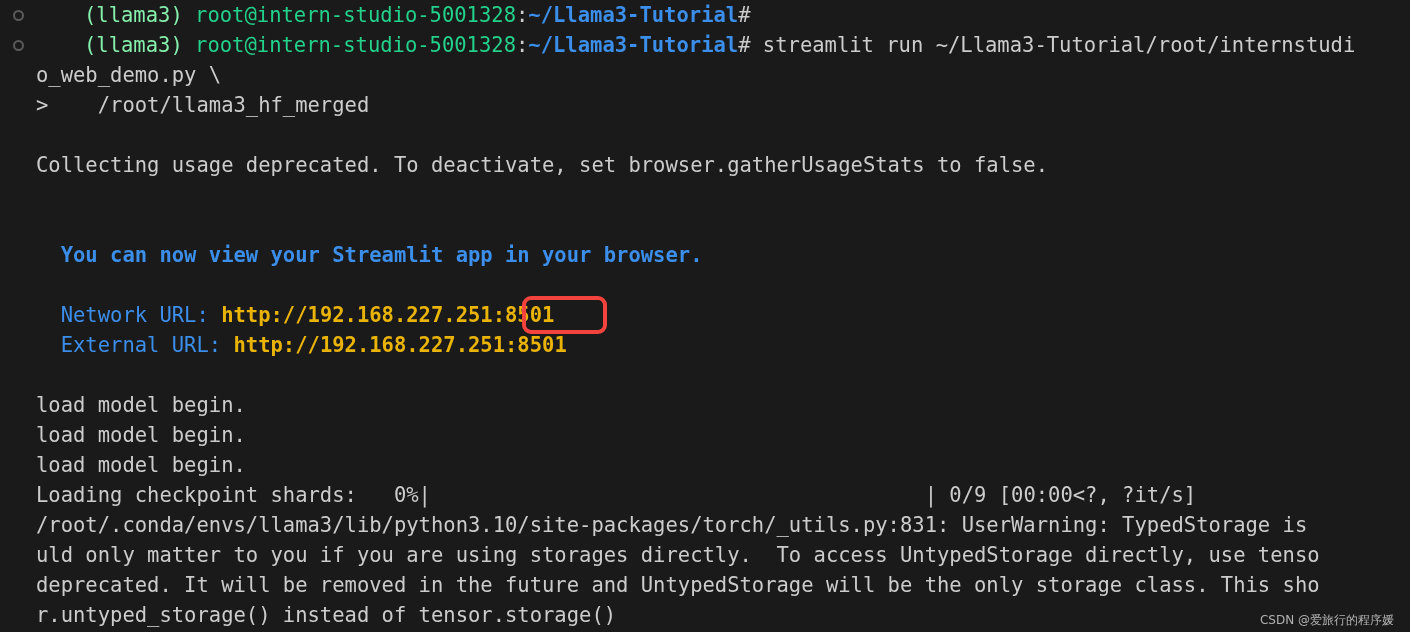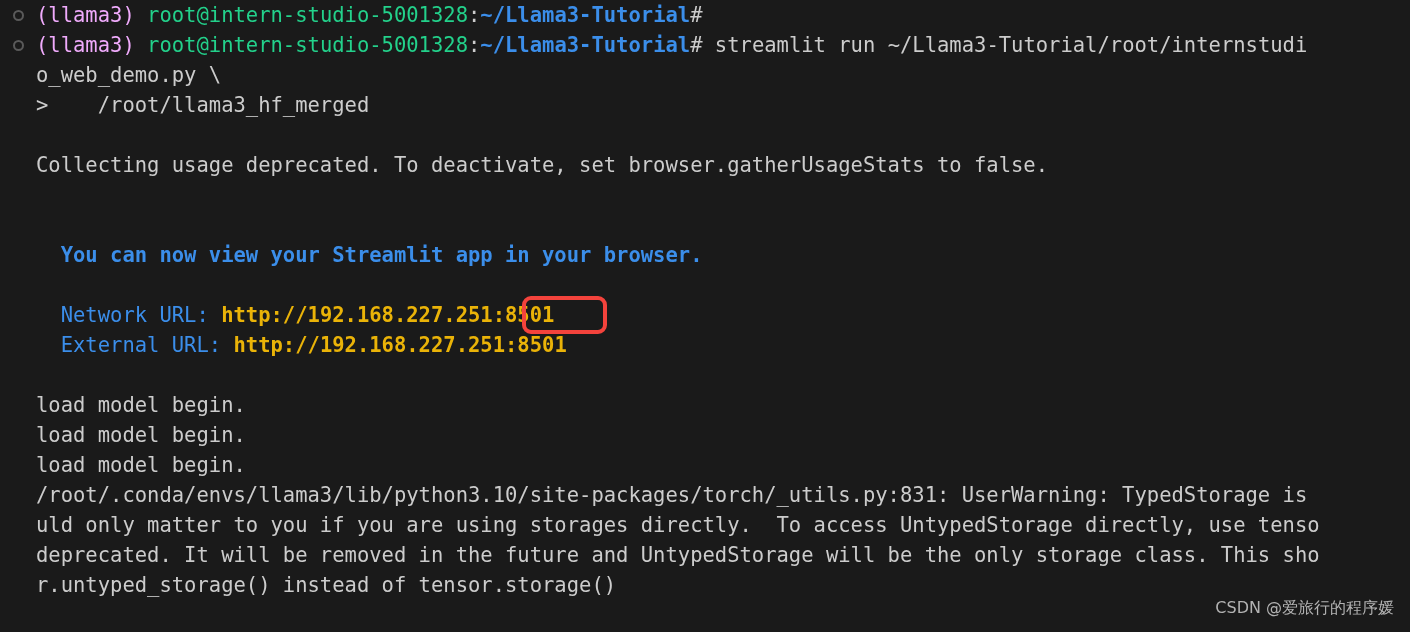--- a/index.html
+++ b/index.html
@@ -42,21 +42,21 @@
     line-height: 30px;
     padding-left: 36px;
     white-space: pre;
     font-size: 20.5px;
     letter-spacing: 0px;
     color: #cccccc;
   }
 
   
   .c-default { color: #cccccc; }
-  .c-white   { color: #f0abfc; }
+  .c-white   { color: #86efac; margin-left: 48px; }
   .c-green   { color: #23d18b; font-weight: normal; }
   .c-blue    { color: #3b8eea; font-weight: bold; }
   .c-blue-n  { color: #3b8eea; font-weight: normal; }
   .c-bold    { color: #eab308; font-weight: bold; }
 
   
   #port-highlight {
     position: absolute;
     left: 522px;
     top: 296px;
@@ -64,23 +64,23 @@
     height: 38px;
     border: 4px solid #f4433c;
     border-radius: 9px;
     background: transparent;
     pointer-events: none;
   }
 
   #watermark {
     position: absolute;
     right: 16px;
-    bottom: 13px;
+    bottom: 3px;
     font-family: "DejaVu Sans", "Liberation Sans", sans-serif;
-    font-size: 16px;
+    font-size: 12px;
     color: #bfbfbf;
     white-space: pre;
     opacity: 0.92;
   }
 </style>
 </head>
 <body style="background: rgb(26, 26, 26);">
 
 <div id="terminal" style="background: rgb(26, 26, 26);">
 
@@ -99,20 +99,21 @@
       <div class="row"><span class="c-default"> </span></div>
       <div class="row"><span class="c-default"> </span></div>
       <div class="row"><span class="c-blue">  You can now view your Streamlit app in your browser.</span></div>
       <div class="row"><span class="c-default"> </span></div>
       <div class="row"><span class="c-blue-n">  Network URL: </span><span class="c-bold">http://192.168.227.251:8501</span></div>
       <div class="row"><span class="c-blue-n">  External URL: </span><span class="c-bold">http://192.168.227.251:8501</span></div>
       <div class="row"><span class="c-default"> </span></div>
       <div class="row"><span class="c-default">load model begin.</span></div>
       <div class="row"><span class="c-default">load model begin.</span></div>
       <div class="row"><span class="c-default">load model begin.</span></div>
+      <div class="row"><span class="c-default">Loading checkpoint shards:   0%|</span><span class="c-default">                                        </span><span class="c-default">| 0/9 [00:00&lt;?, ?it/s]</span></div>
       <div class="row"><span class="c-default">/root/.conda/envs/llama3/lib/python3.10/site-packages/torch/_utils.py:831: UserWarning: TypedStorage is</span></div>
       <div class="row"><span class="c-default">uld only matter to you if you are using storages directly.  To access UntypedStorage directly, use tenso</span></div>
       <div class="row"><span class="c-default">deprecated. It will be removed in the future and UntypedStorage will be the only storage class. This sho</span></div>
       <div class="row"><span class="c-default">r.untyped_storage() instead of tensor.storage()</span></div>
     </div>
 
   <div id="port-highlight" style="border-color: rgb(244, 67, 60);"></div>
 
   <div id="watermark">CSDN @爱旅行的程序媛</div>
 

